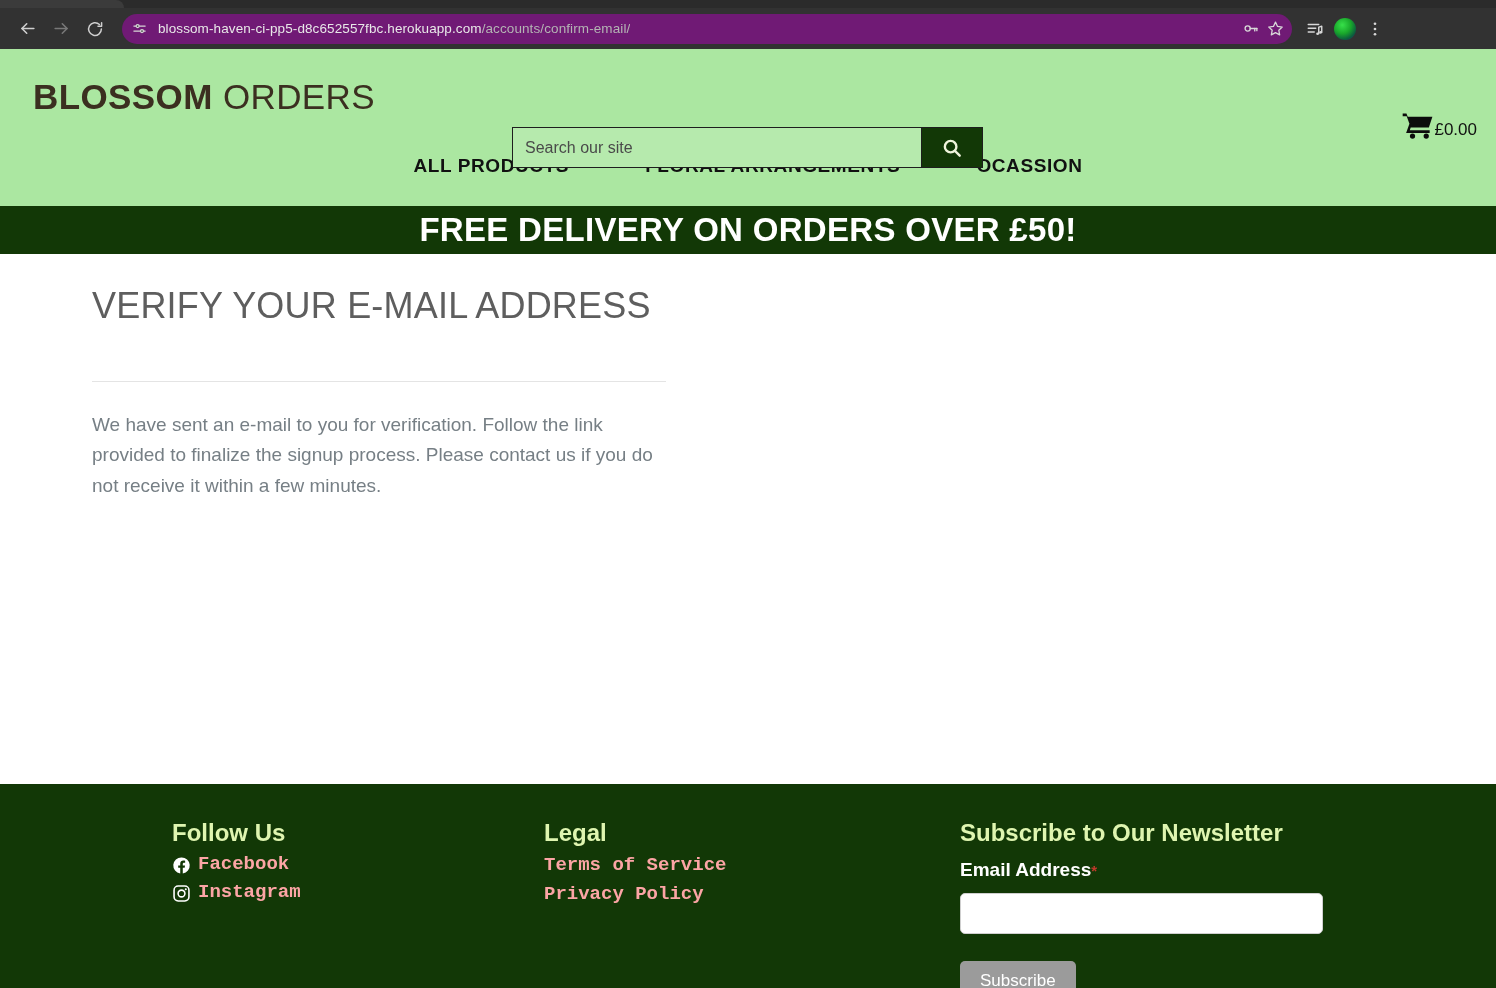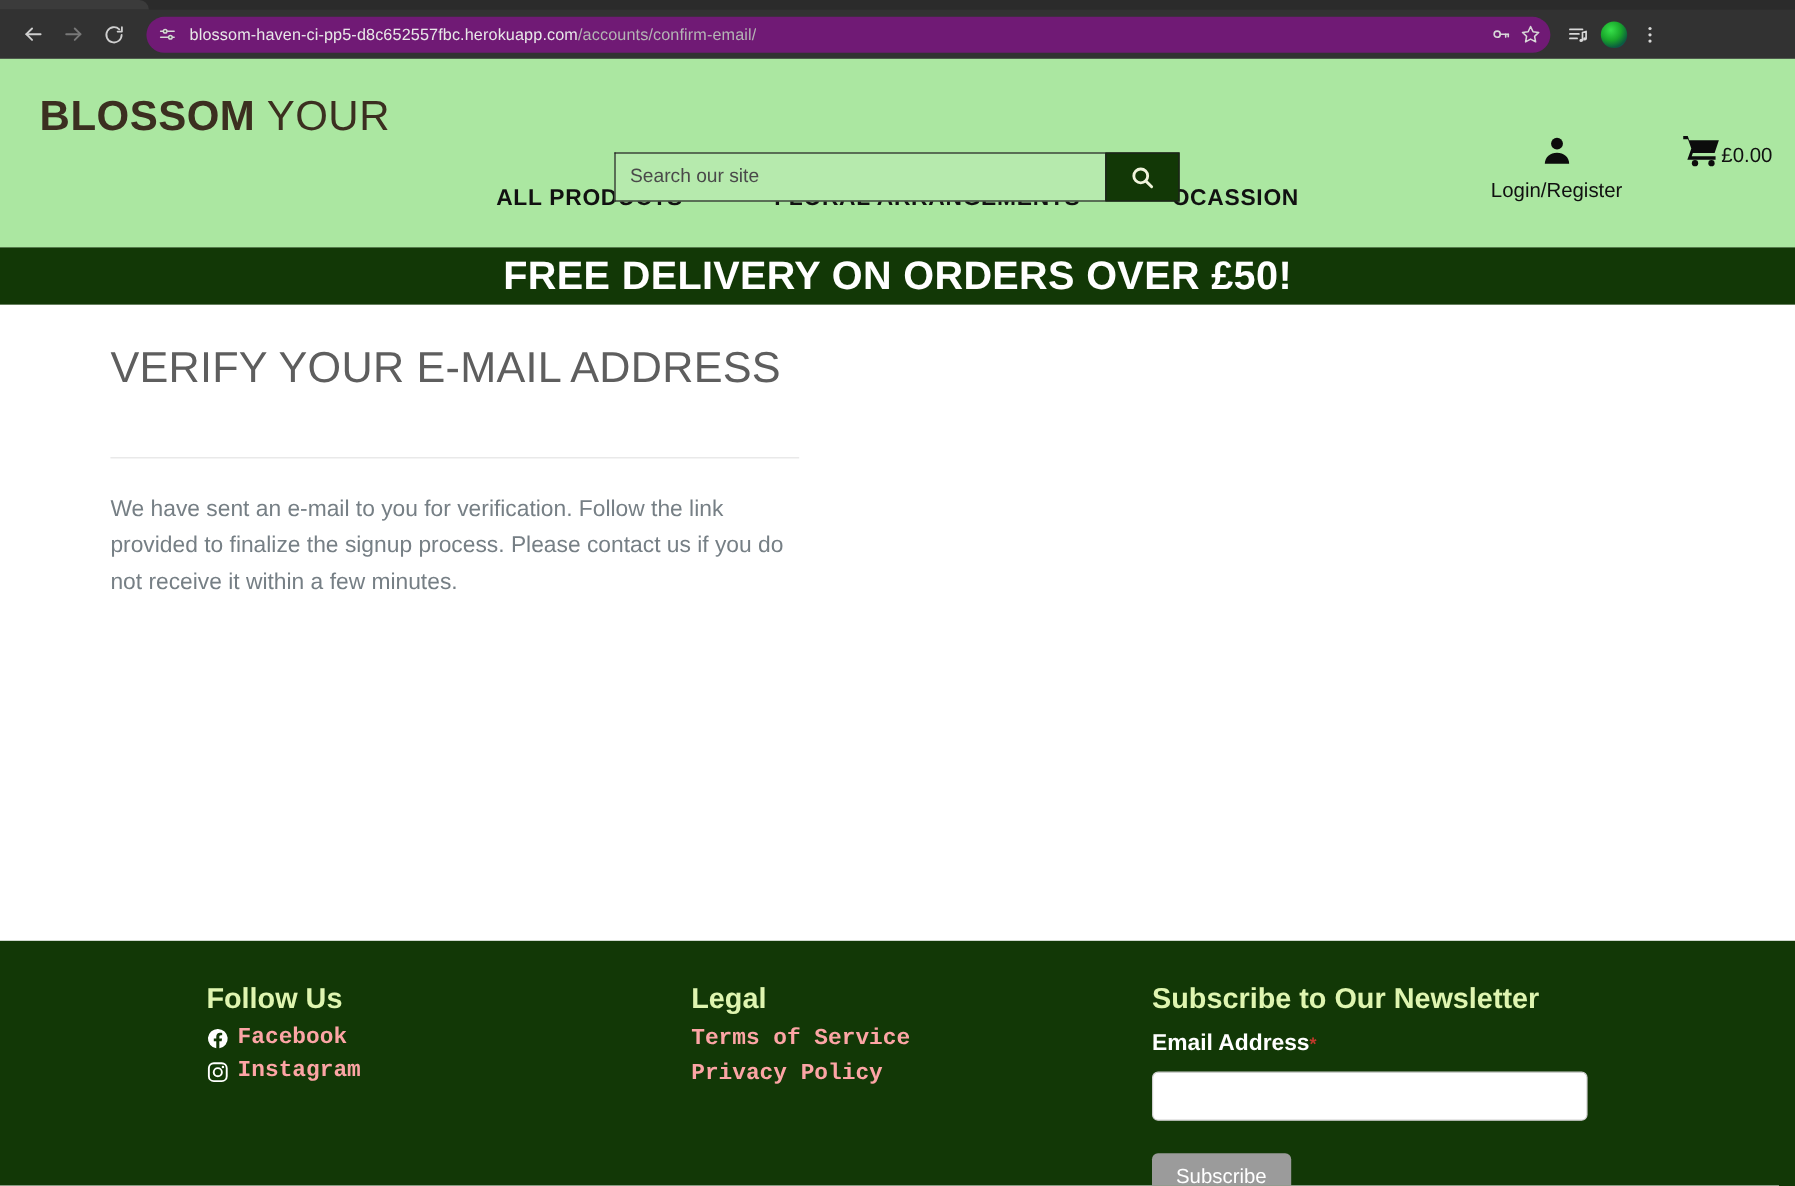--- a/index.html
+++ b/index.html
@@ -288,21 +288,21 @@
     font-weight: 700;
     display: flex;
     align-items: flex-end;
     gap: 7px;
     margin-top: 6px;
     cursor: pointer;
     white-space: nowrap;
     font-family: Liberation Mono, monospace;
   }
   #footer-follow { position: absolute; left: 172px; top: 35px; }
-  #footer-legal  { position: absolute; left: 576px; top: 35px; }
+  #footer-legal  { position: absolute; left: 544px; top: 35px; }
   #footer-news   { position: absolute; left: 960px; top: 35px; }
 
   #footer-legal .footer-link { margin-top: 7px; }
 
   #newsletter-label {
     color: #ffffff;
     font-size: 19px;
     font-weight: 700;
     margin-top: 12px;
   }
@@ -413,44 +413,35 @@
     </div>
   </div>
 </div>
 
 <header id="site-header">
 
   <div id="header-top">
 
     <div id="brand-logo">
       <span class="strong">BLOSSOM</span>
-      <span class="light">YOUR</span>
+      <span class="light">ORDERS</span>
     </div>
 
     <div id="search-form">
       <input id="search-input" type="text" placeholder="Search our site" style="">
       <div id="search-submit">
         <span>
           <svg width="22" height="22" viewBox="0 0 24 24" fill="none" stroke="#f0f4dc" stroke-width="2.6" stroke-linecap="round">
             <circle cx="10.5" cy="10.5" r="6.3"></circle>
               <line x1="15.2" y1="15.2" x2="20.4" y2="20.4"></line>
           </svg>
         </span>
       </div>
     </div>
 
-    <div id="account-area">
-      <span>
-        <svg width="29" height="29" viewBox="0 0 24 24" fill="#0c0c0c">
-          <circle cx="12" cy="7.2" r="4.1"></circle>
-          <path d="M3.6 21c0-4.6 3.8-7.6 8.4-7.6s8.4 3 8.4 7.6z"></path>
-        </svg>
-      </span>
-      <span class="acct-label">Login/Register</span>
-    </div>
 
     <div id="cart-area">
       <span>
         <svg width="32" height="29" viewBox="0 0 28 24" fill="#0c0c0c">
           <path d="M0.6 1.4h3.3l1.1 3h21.6l-3.1 9.4H7.6l-.8 2.4h17.4v2.4H3.6l2.9-8.2L4.1 3.8H0.6z"></path>
           <circle cx="9.2" cy="21.2" r="2.3"></circle>
           <circle cx="21.2" cy="21.2" r="2.3"></circle>
         </svg>
       </span>
       <span class="acct-label">£0.00</span>

